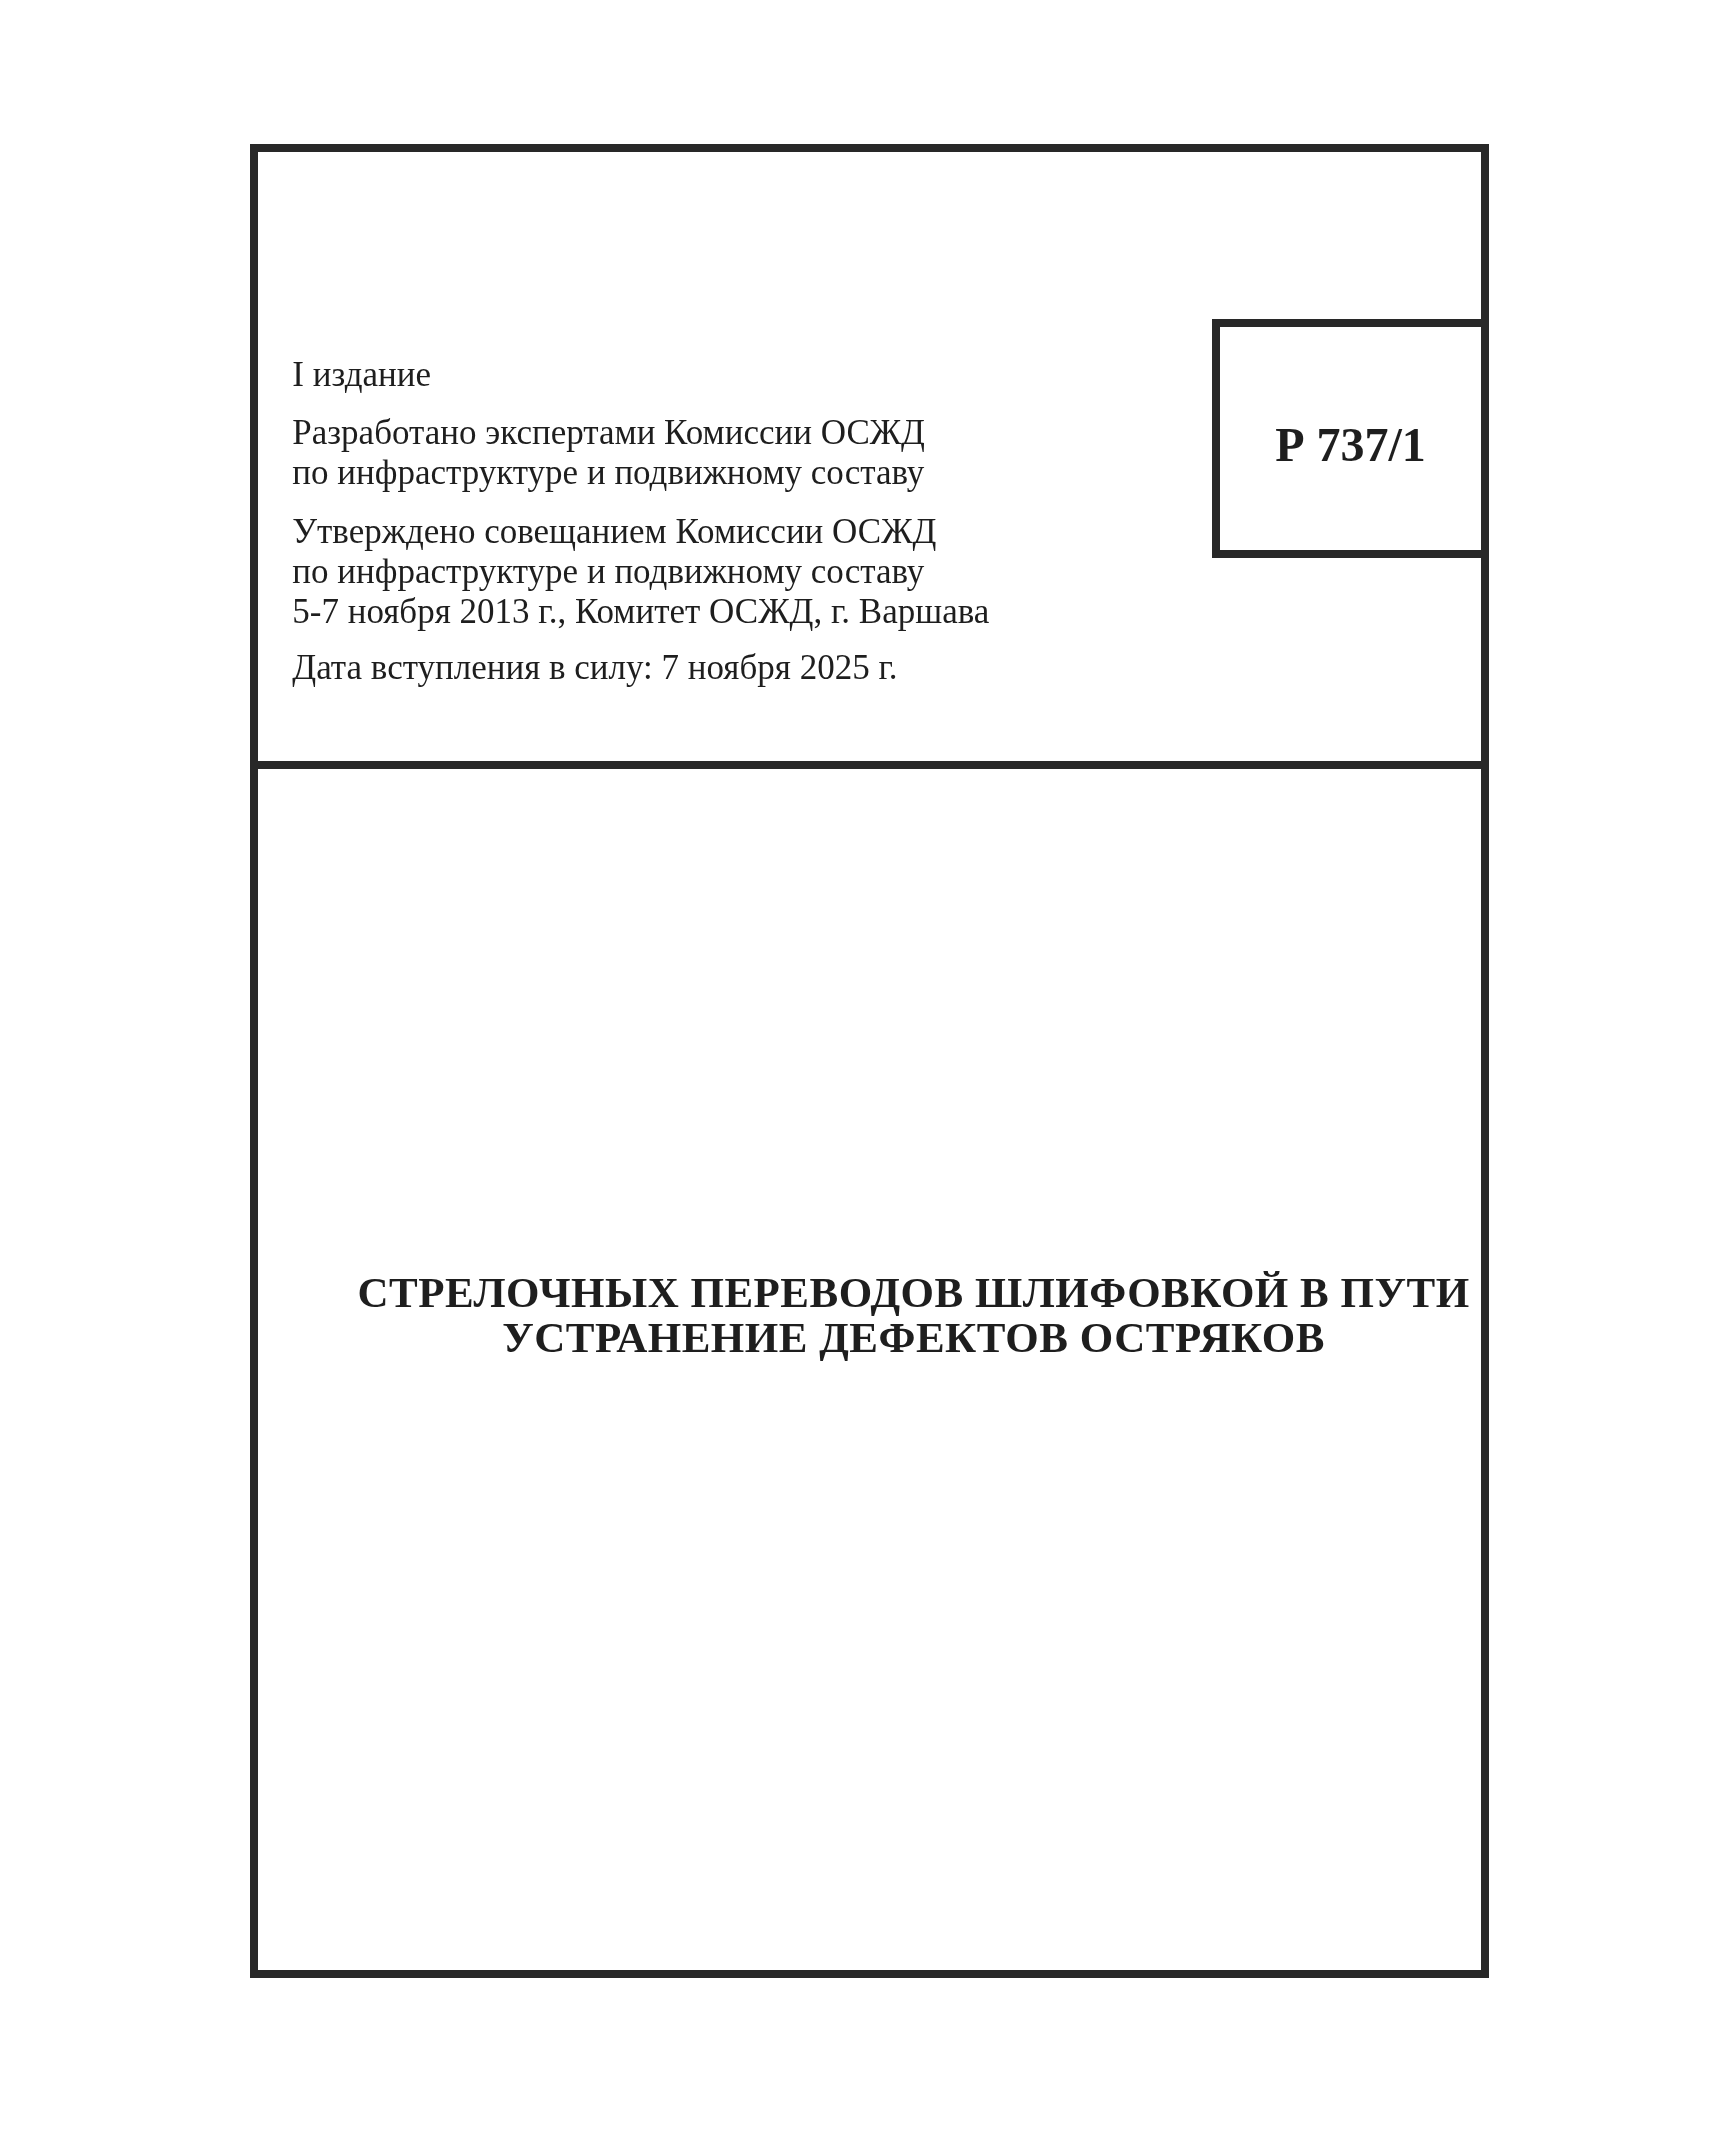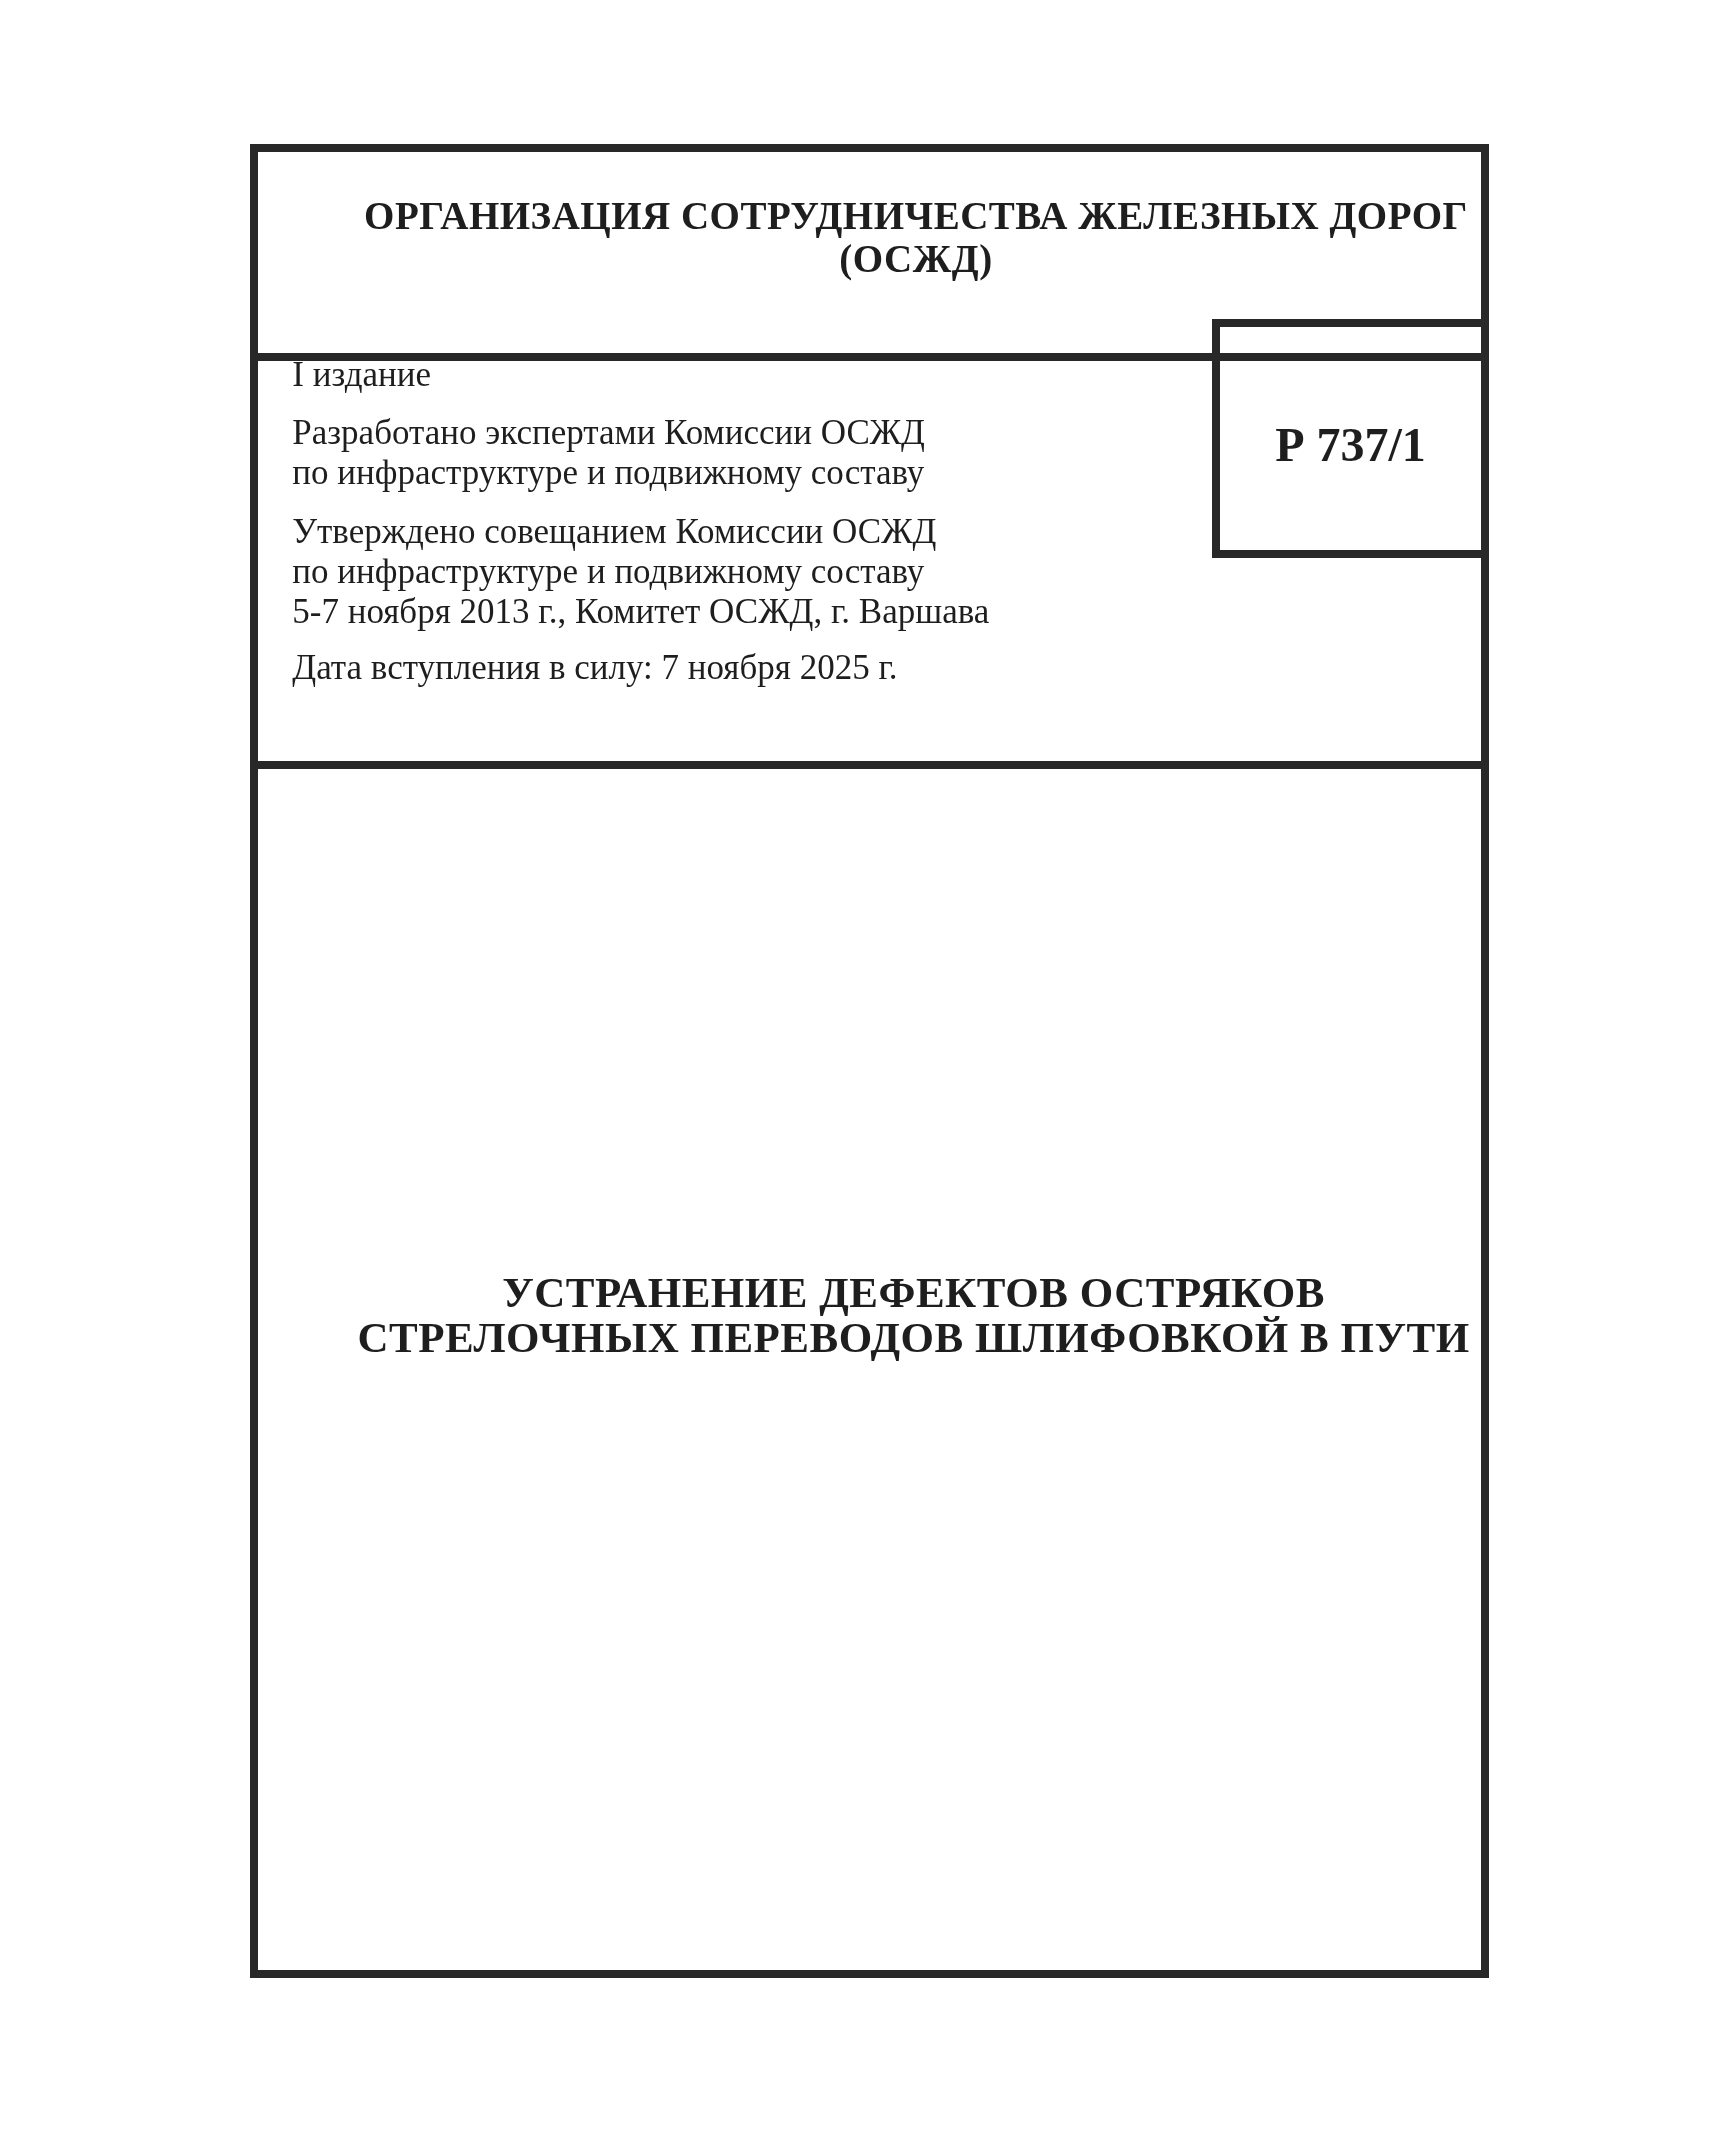--- a/index.html
+++ b/index.html
@@ -72,24 +72,20 @@
     font-size:43px;
     line-height:45px;
     letter-spacing:0.5px;
   }
 </style>
 </head>
 <body>
 
 <div class="frame">
 
-  <div class="section-header">
-    <div>ОРГАНИЗАЦИЯ СОТРУДНИЧЕСТВА ЖЕЛЕЗНЫХ ДОРОГ</div>
-    <div>(ОСЖД)</div>
-  </div>
 
   <div class="section-info">
     <p>I издание</p>
 
     <p class="spaced">
       <span>Разработано экспертами Комиссии ОСЖД</span><br>
       <span>по инфраструктуре и подвижному составу</span><br>
     </p>
 
     <p class="spaced">
@@ -99,18 +95,18 @@
     </p>
 
     <p class="spaced-sm">Дата вступления в силу: 7 ноября 2025 г.</p>
   </div>
 
   <div class="code-box">
     <span>Р 737/1</span>
   </div>
 
   <div class="section-title">
+    <div>СТРЕЛОЧНЫХ ПЕРЕВОДОВ ШЛИФОВКОЙ В ПУТИ</div>
     <div>УСТРАНЕНИЕ ДЕФЕКТОВ ОСТРЯКОВ</div>
-    <div>СТРЕЛОЧНЫХ ПЕРЕВОДОВ ШЛИФОВКОЙ В ПУТИ</div>
   </div>
 
 </div>
 
 
 </body></html>

